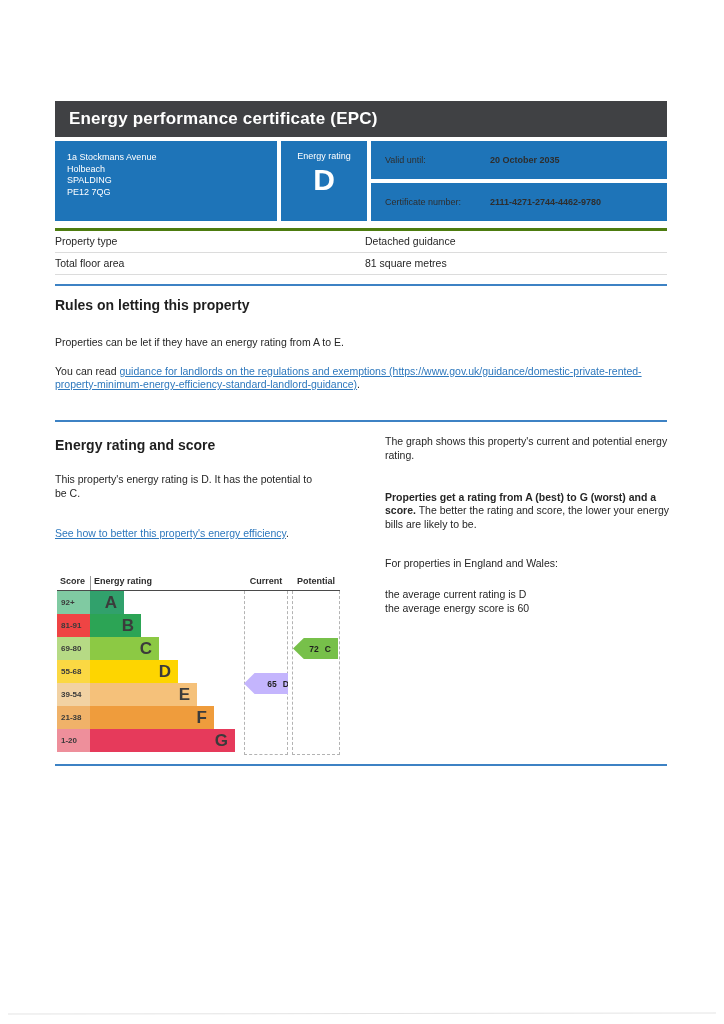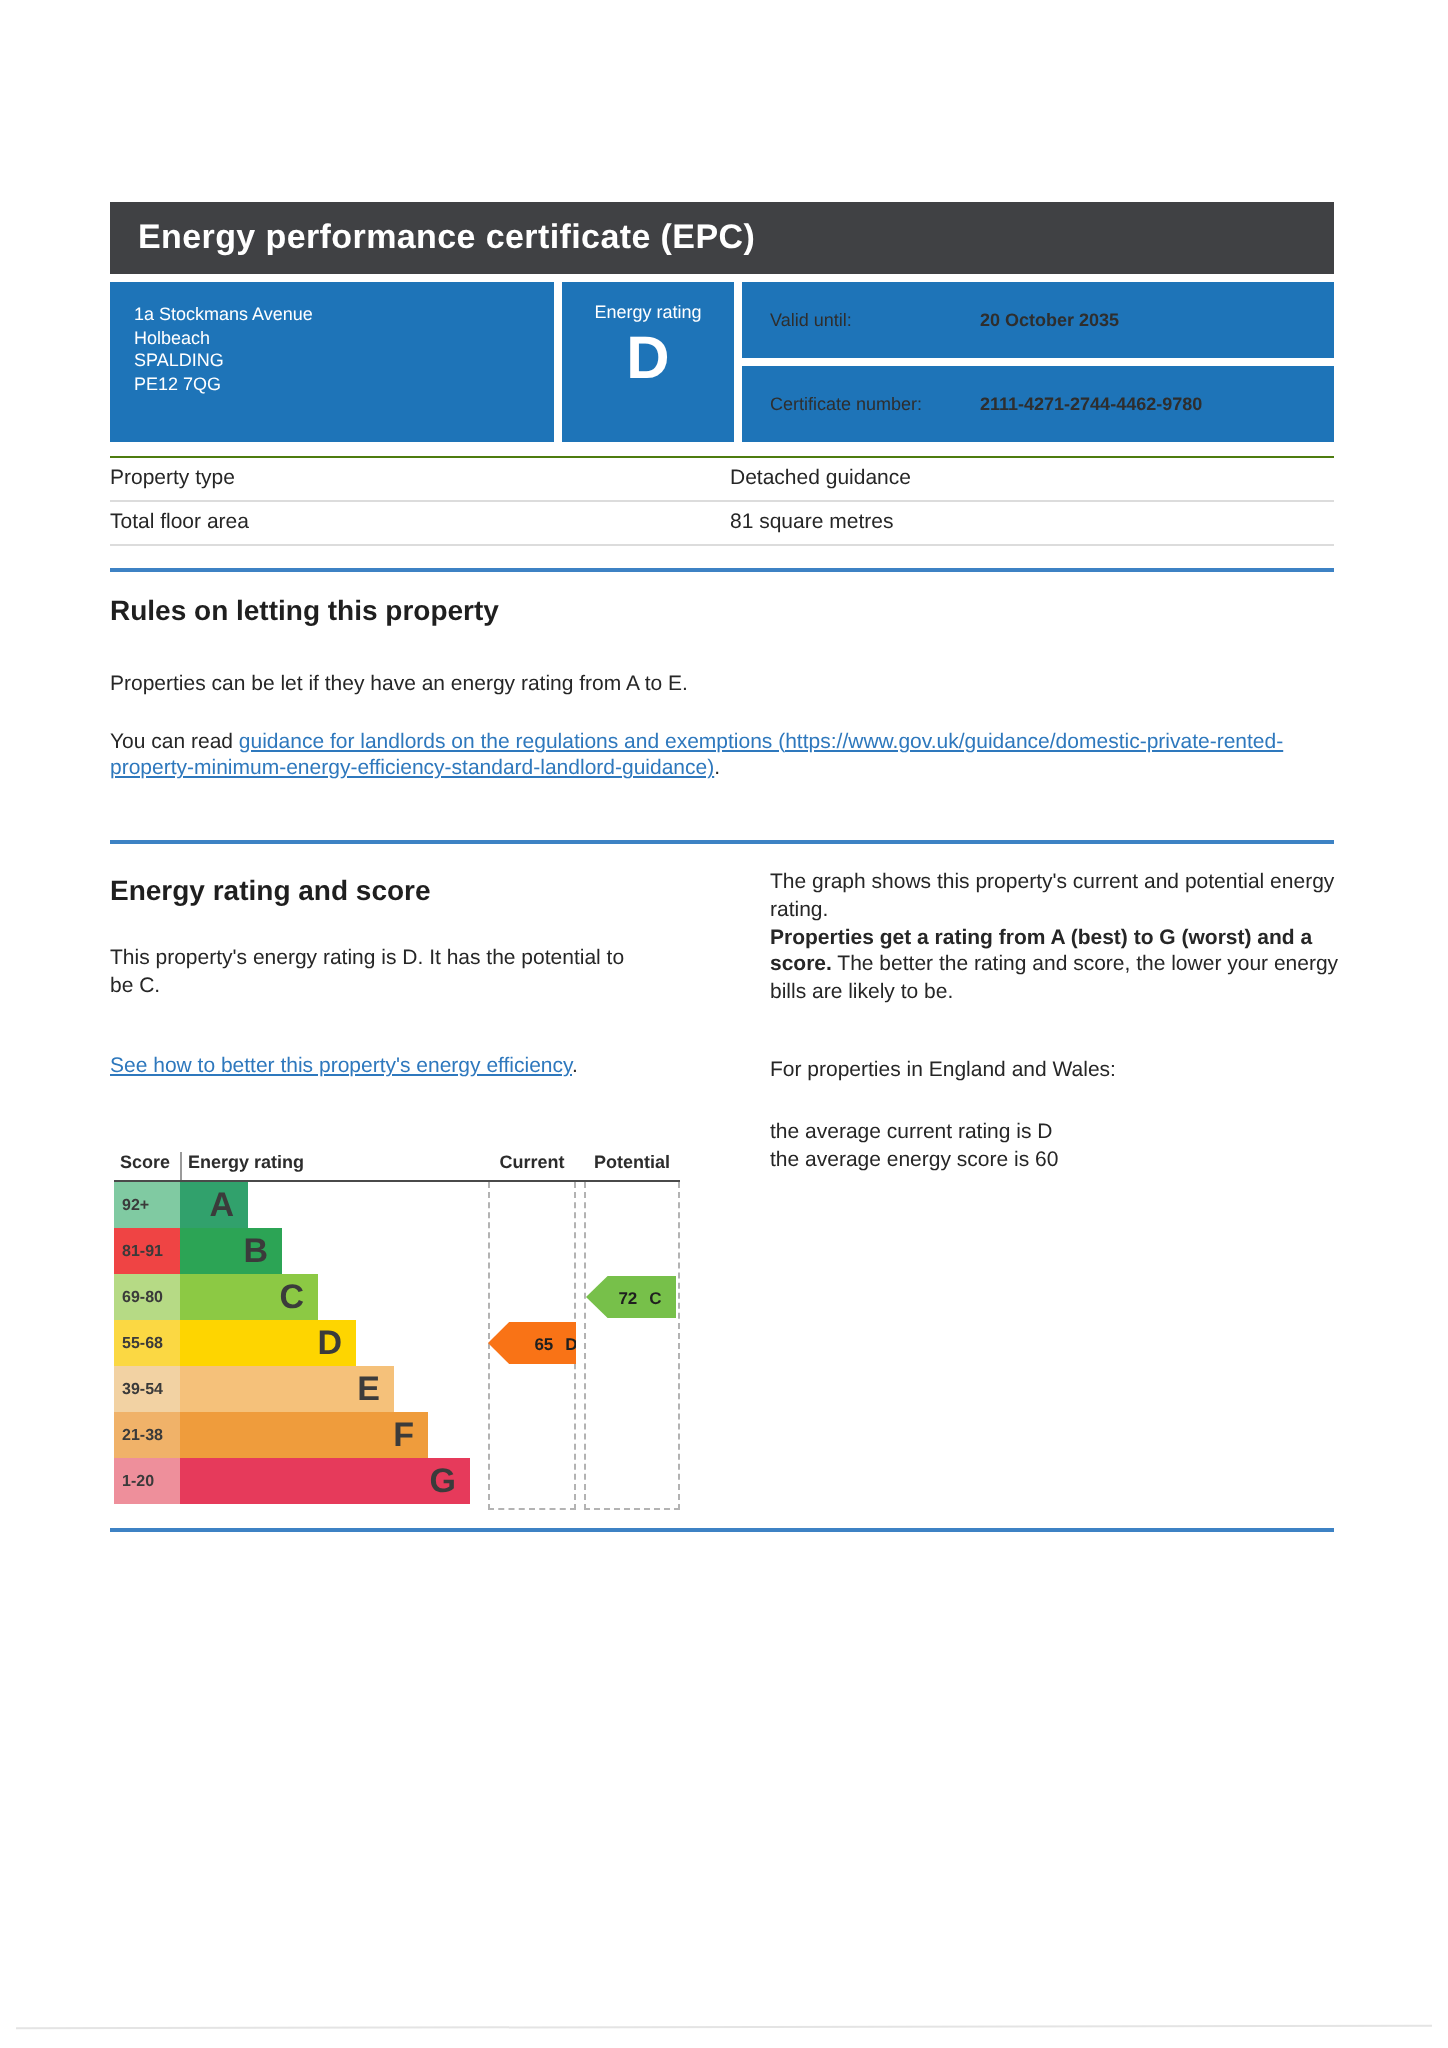--- a/index.html
+++ b/index.html
@@ -21,21 +21,21 @@
   .rating-label { font-size:9px; margin-top:10px; }
   .rating-letter { font-size:30px; font-weight:bold; line-height:32px; margin-top:3px; }
   .meta { flex:1; display:flex; flex-direction:column; gap:4px; background:transparent; }
   .meta-row { flex:1; background:#1e74b8; display:flex; align-items:center; font-size:9px; }
   .meta-label { margin-left:14px; width:105px; }
   .meta-value { font-weight:bold; }
 
   
   .details { position:absolute; left:55px; top:228px; width:612px; font-size:10.5px; color:#262626; }
   .details-row { position:relative; height:21px; line-height:21px; border-bottom:1px solid #dcdcdc; }
-  .details-row.first { border-top:1px solid #4d7c0f; }
+  .details-row.first { border-top:3px solid #4d7c0f; }
   .details-value { position:absolute; left:310px; }
 
   
   .rule { position:absolute; left:55px; width:612px; height:2px; background:#3d82c4; }
   .rule-1 { top:284px; } .rule-2 { top:420px; } .rule-3 { top:764px; }
 
   .section-heading { font-size:14px; font-weight:bold; color:#1f1f1f; margin:0; line-height:16px; }
   p { font-size:10.5px; line-height:13.5px; margin:0; color:#262626; }
   a { color:#2e78bd; text-decoration:underline; }
 
@@ -43,21 +43,21 @@
   .rules .p1 { margin-top:23px; }
   .rules .p2 { margin-top:15px; width:602px; }
 
   .rs-left { position:absolute; left:55px; top:433px; width:262px; }
   .rs-left .section-heading { padding-top:4px; }
   .rs-left .p1 { margin-top:20px; }
   .rs-left .improve-link { display:inline-block; margin-top:26px; font-size:10.5px; line-height:14px; }
   .rs-right { position:absolute; left:385px; top:433px; width:288px; }
   .rs-right p { line-height:13.8px; }
   .rs-right .p1 { padding-top:2px; }
-  .rs-right .p2 { }
+  .rs-right .p2 { margin-top:28px; }
   .rs-right .p3 { margin-top:25px; }
   .rs-right .p4 { margin-top:17px; }
 
   
   .epc-chart { position:absolute; left:57px; top:576px; width:283px; height:182px; }
   .epc-header { position:relative; height:14px; border-bottom:1.5px solid #4a4a4a;
     font-size:9px; font-weight:bold; color:#2c2c2c; }
   .epc-header::after { content:""; position:absolute; left:33px; top:0; height:14px; width:1px; background:#9a9a9a; }
   .h-score { position:absolute; left:3px; top:0; }
   .h-rating { position:absolute; left:37px; top:0; }
@@ -195,21 +195,21 @@
         </div>
         <div class="epc-row">
           <div class="epc-score" style="background: rgb(238, 143, 155);">1-20</div>
           <div class="epc-bar" style="background: rgb(230, 58, 91); width: 145px;">
             <span class="epc-letter">G</span>
           </div>
         </div>
       </div>
     <div class="epc-colbox colbox-current"></div>
     <div class="epc-colbox colbox-potential"></div>
-    <div class="epc-arrow arrow-current" style="top: 85px; background: #f97316; padding-left: 24px;">
+    <div class="epc-arrow arrow-current" style="top: 97px; background: #c4b5fd; padding-left: 24px;">
         <span class="num">65</span>
         <span class="let">D</span>
       </div>
     <div class="epc-arrow arrow-potential" style="top: 62px; background: rgb(119, 192, 74);">
         <span class="num">72</span>
         <span class="let">C</span>
       </div>
   </div>
 
   <div class="rule rule-3"></div>

